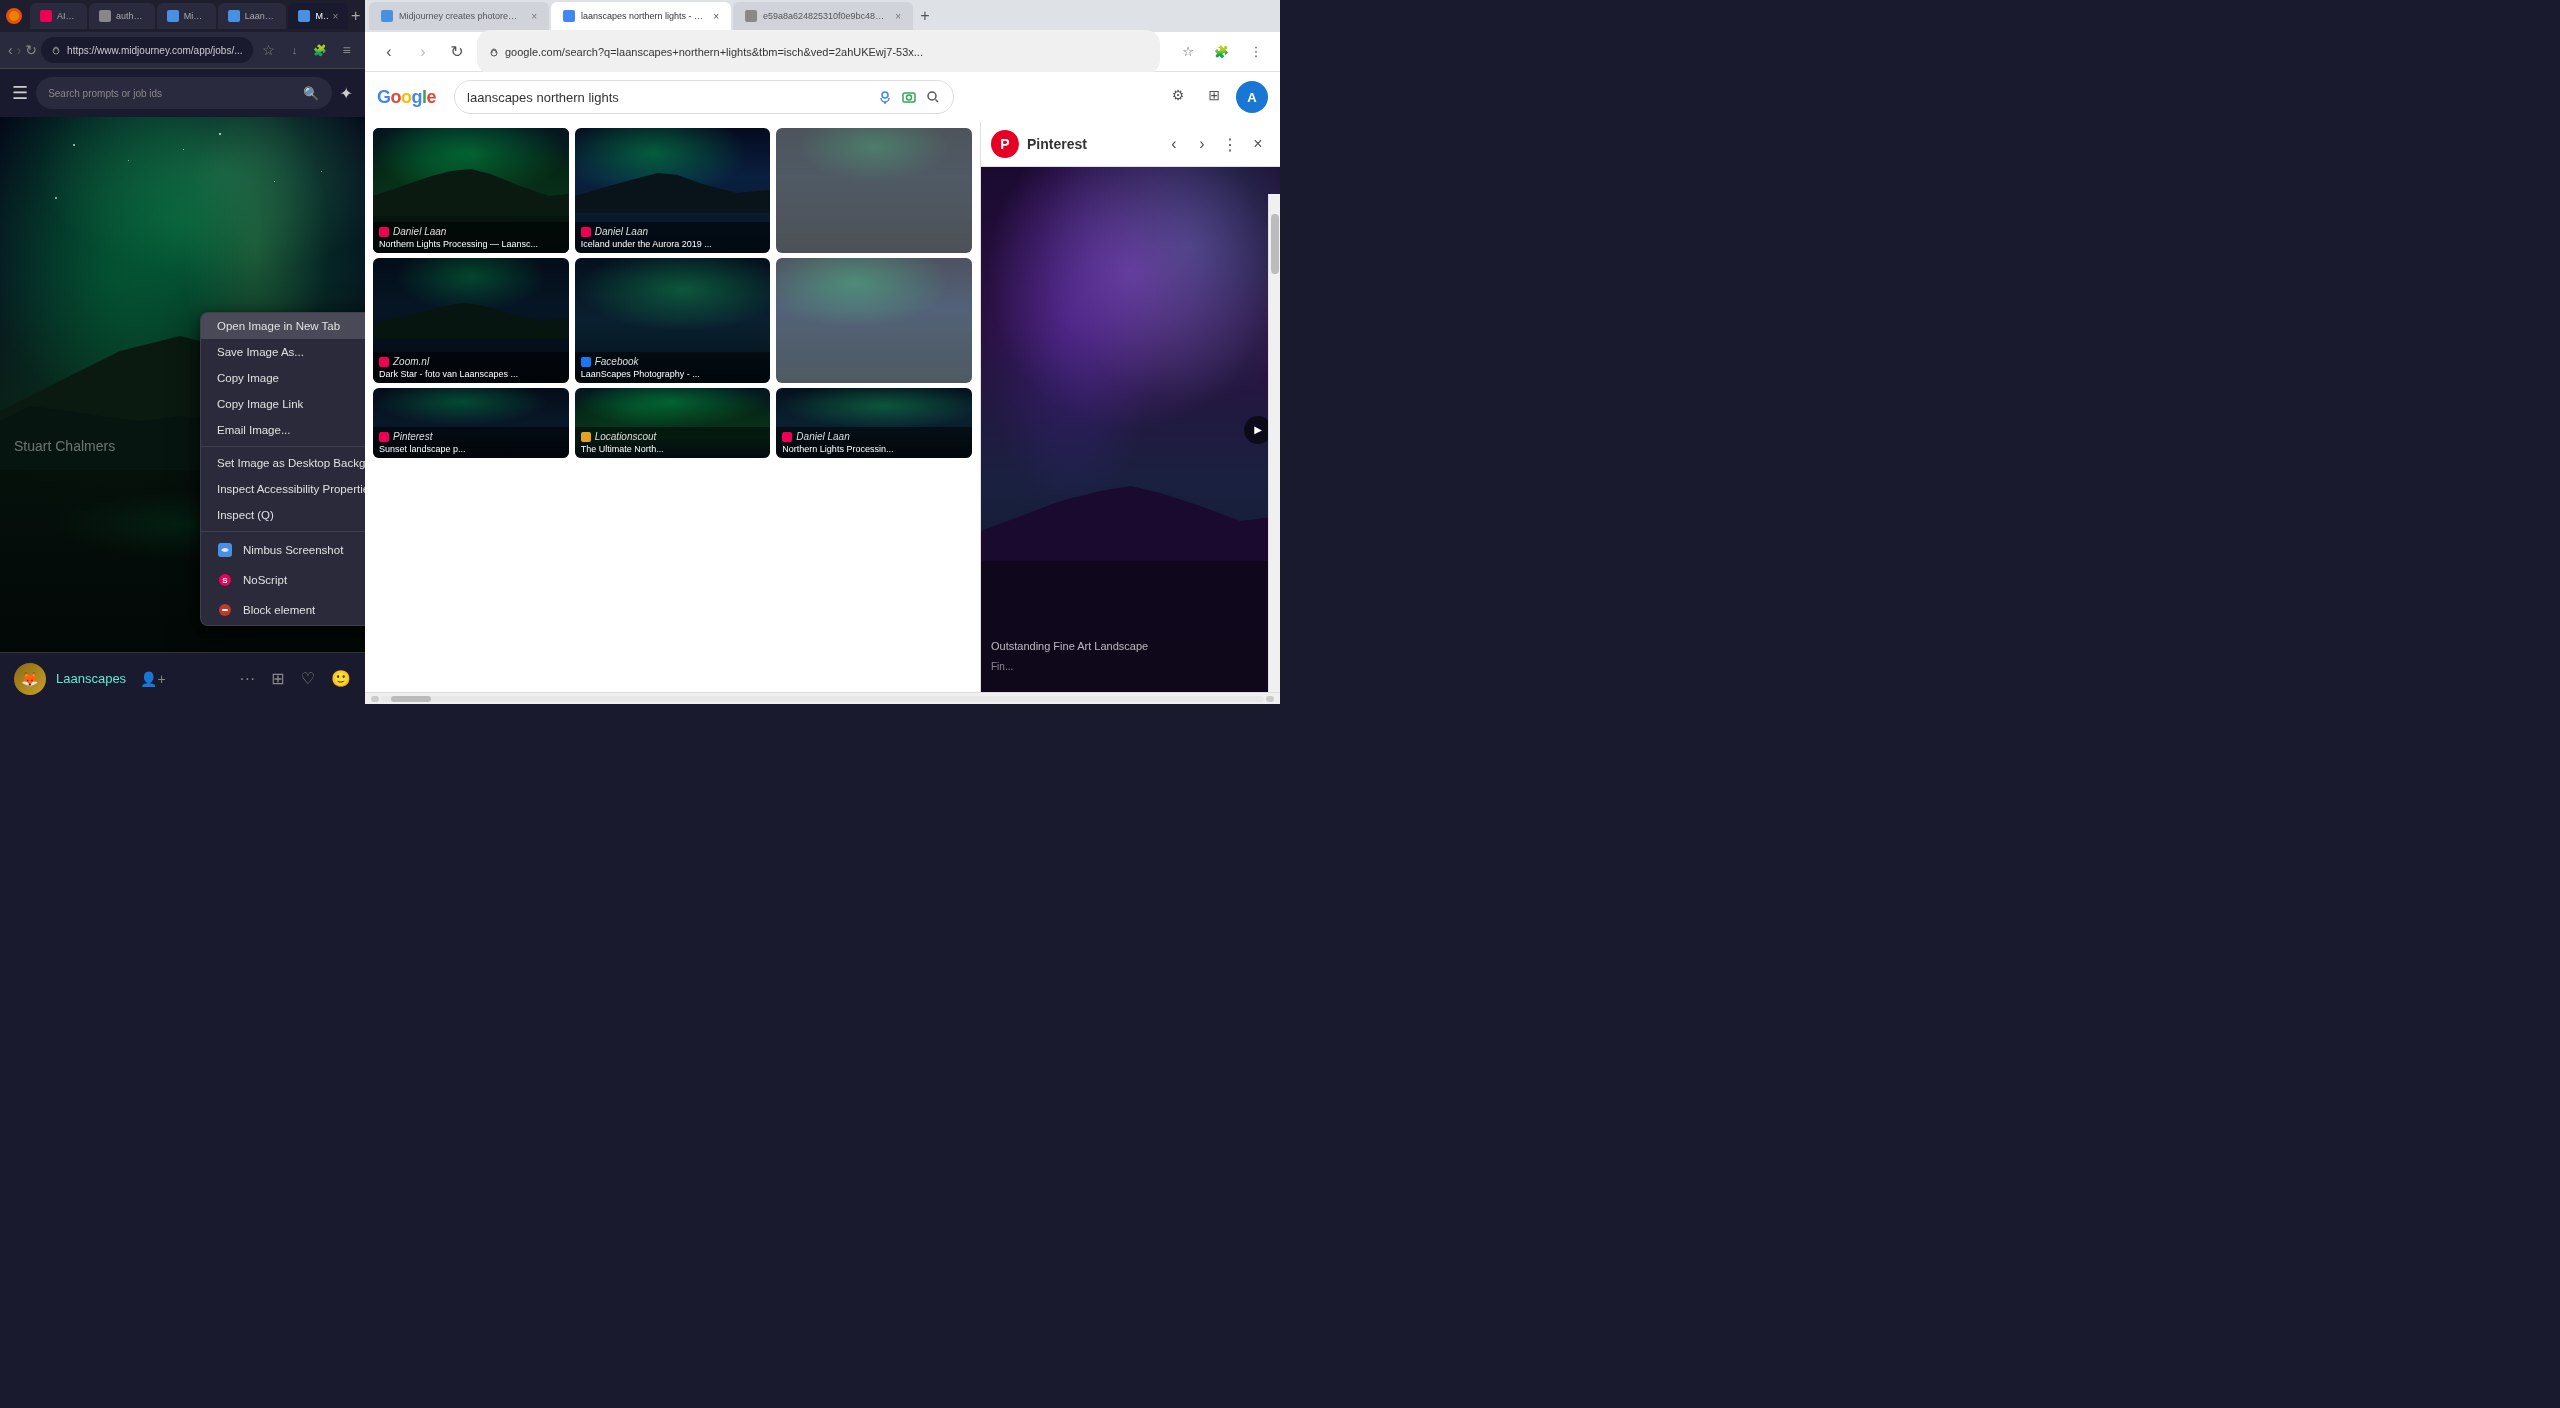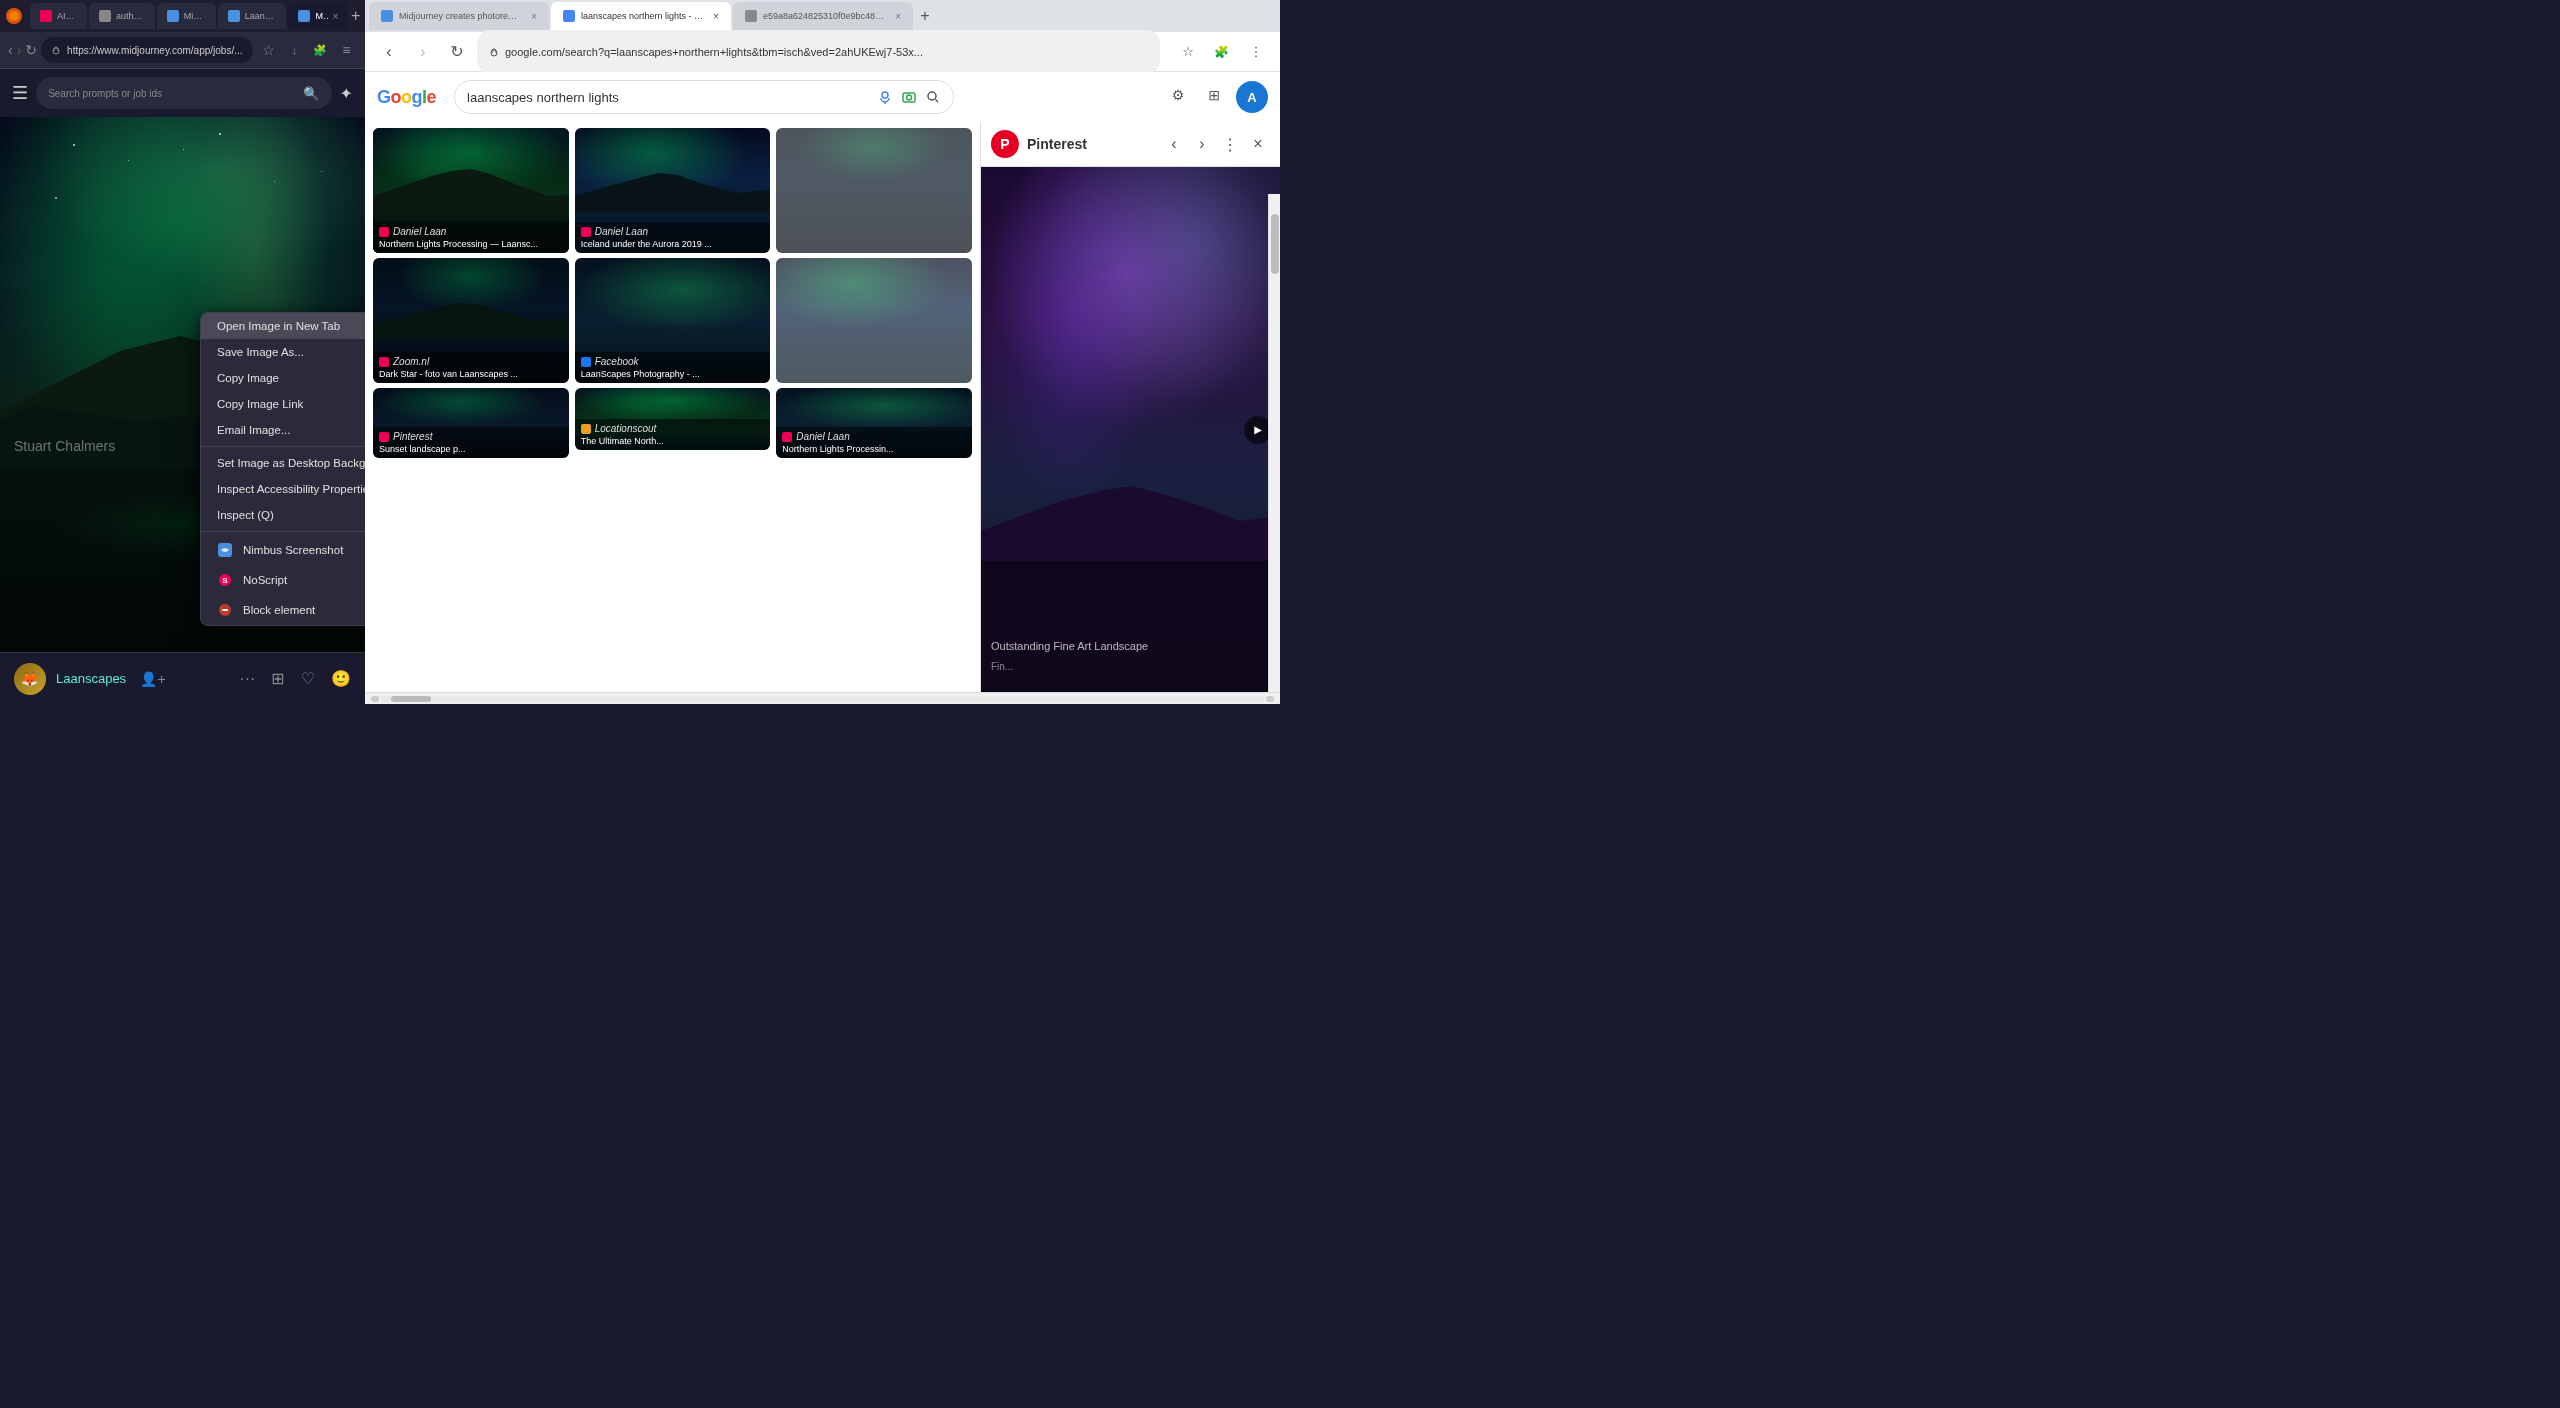--- a/index.html
+++ b/index.html
@@ -1018,21 +1018,21 @@
               <div class="aurora-4" style="position:absolute;inset:0;"></div>
               <div class="card-label">
                 <div class="card-source">
                   <div class="card-source-icon" style="background:#1877f2;"></div>
                   <span class="card-source-name">Facebook</span>
                 </div>
                 <div class="card-title">LaanScapes Photography - ...</div>
               </div>
             </div>
 
-            <div class="grid-image-card" style="height:62px;position:relative;">
+            <div class="grid-image-card" style="height:70px;position:relative;">
               <div class="aurora-1" style="position:absolute;inset:0;"></div>
               <div class="card-label">
                 <div class="card-source">
                   <div class="card-source-icon" style="background:#e8a020;"></div>
                   <span class="card-source-name">Locationscout</span>
                 </div>
                 <div class="card-title">The Ultimate North...</div>
               </div>
             </div>
           </div>

